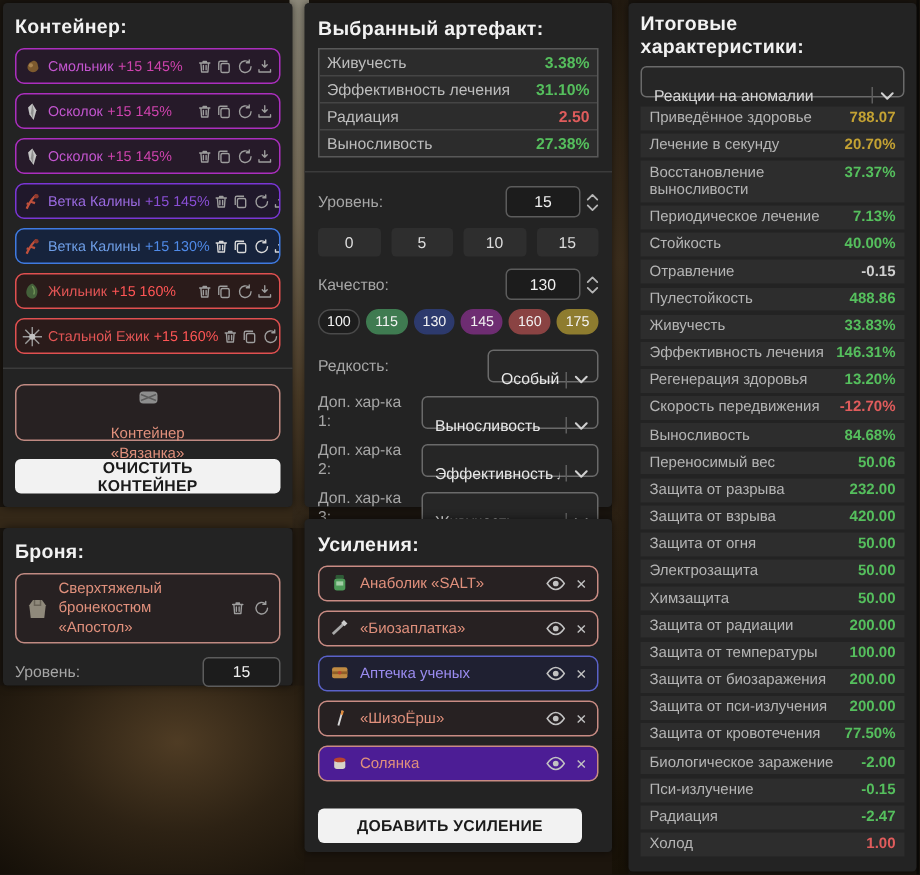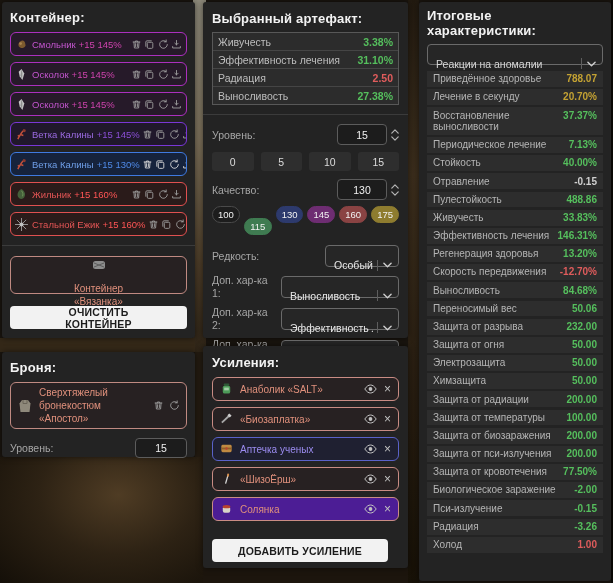--- a/index.html
+++ b/index.html
@@ -483,21 +483,21 @@
         <span>
             <svg viewBox="0 0 10 6" width="8" height="5" fill="none" stroke="currentColor" stroke-width="1.5" stroke-linecap="round" stroke-linejoin="round">
               <path d="M1 1l4 4 4-4"></path>
             </svg>
           </span>
       </span>
     </span>
   </div>
   <div class="pill-row" id="quality-presets">
       <button class="pill" style="background: rgb(29, 29, 29); border-color: rgb(74, 74, 74);">100</button>
-      <button class="pill" style="background: rgb(63, 123, 81); border-color: rgb(63, 123, 81); margin-top: 12px;">115</button>
+      <button class="pill" style="background: rgb(63, 123, 81); border-color: rgb(63, 123, 81);">115</button>
       <button class="pill" style="background: rgb(45, 58, 109); border-color: rgb(45, 58, 109);">130</button>
       <button class="pill" style="background: rgb(110, 45, 114); border-color: rgb(110, 45, 114);">145</button>
       <button class="pill" style="background: rgb(138, 67, 67); border-color: rgb(138, 67, 67);">160</button>
       <button class="pill" style="background: rgb(142, 124, 47); border-color: rgb(142, 124, 47);">175</button>
     </div>
 
   <div class="ctl-row row-rarity">
     <span class="lbl">Редкость:</span>
     <div class="select sel-rarity">
       <span class="sel-val">Особый</span>
@@ -699,20 +699,24 @@
       </div>
       <div class="trow">
         <span class="tl">Переносимый вес</span>
         <span class="tv" style="color:#55bf5d">50.06</span>
       </div>
       <div class="trow">
         <span class="tl">Защита от разрыва</span>
         <span class="tv" style="color:#55bf5d">232.00</span>
       </div>
       <div class="trow">
+        <span class="tl">Защита от взрыва</span>
+        <span class="tv" style="color:#55bf5d">420.00</span>
+      </div>
+      <div class="trow">
         <span class="tl">Защита от огня</span>
         <span class="tv" style="color:#55bf5d">50.00</span>
       </div>
       <div class="trow">
         <span class="tl">Электрозащита</span>
         <span class="tv" style="color:#55bf5d">50.00</span>
       </div>
       <div class="trow">
         <span class="tl">Химзащита</span>
         <span class="tv" style="color:#55bf5d">50.00</span>
@@ -740,20 +744,20 @@
       <div class="trow">
         <span class="tl">Биологическое заражение</span>
         <span class="tv" style="color:#55bf5d">-2.00</span>
       </div>
       <div class="trow">
         <span class="tl">Пси-излучение</span>
         <span class="tv" style="color:#55bf5d">-0.15</span>
       </div>
       <div class="trow">
         <span class="tl">Радиация</span>
-        <span class="tv" style="color:#55bf5d">-3.26</span>
+        <span class="tv" style="color:#55bf5d">-2.47</span>
       </div>
       <div class="trow">
         <span class="tl">Холод</span>
         <span class="tv" style="color:#e05c5c">1.00</span>
       </div>
     </div>
 </section>
 
 </body></html>

